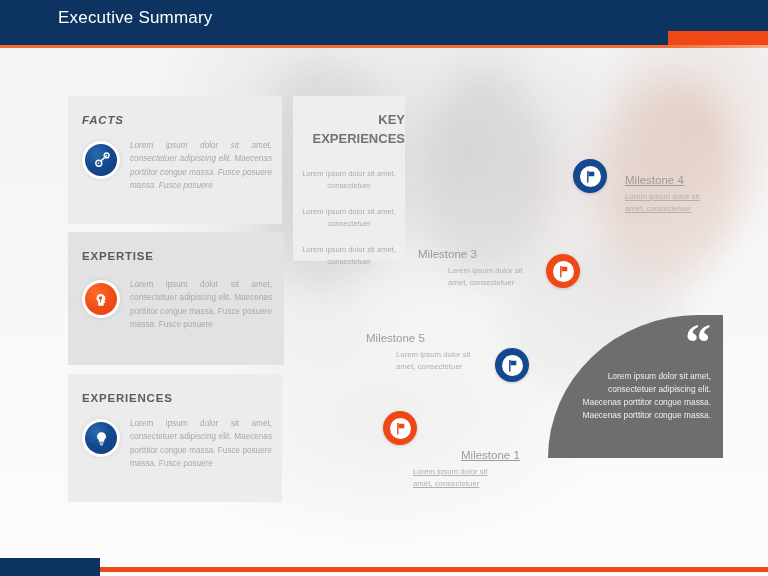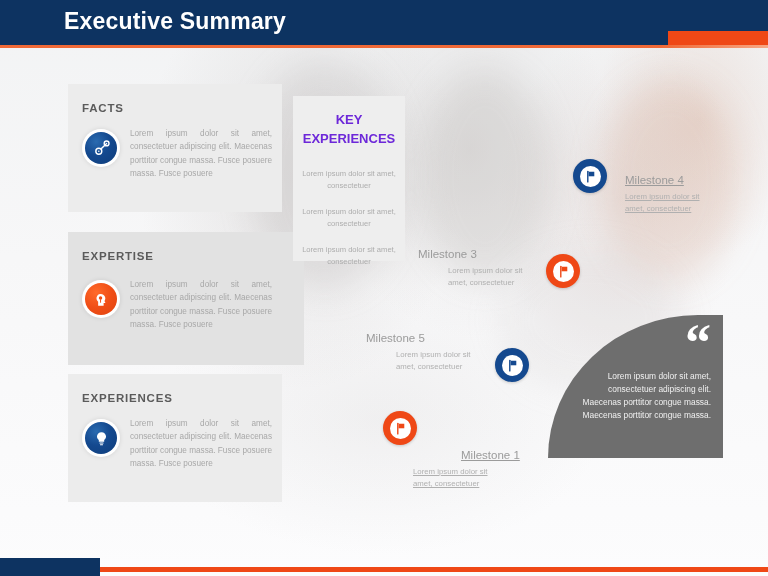--- a/index.html
+++ b/index.html
@@ -53,24 +53,24 @@
   }
   .header-underline {
     position: absolute;
     left: 0; top: 45px;
     width: 768px; height: 3px;
     background: linear-gradient(90deg,#f05a22 0%, #f05a22 86%, #f7a07a 100%);
     opacity: .9;
   }
   .slide-title {
     position: absolute;
-    left: 64px; top: 8px;
+    left: 58px; top: 8px;
     color: #ffffff;
-    font-size: 23px;
-    font-weight: bold;
+    font-size: 17px;
+    font-weight: normal;
     letter-spacing: .2px;
     white-space: nowrap;
   }
 
   
   .footer-navy {
     position: absolute;
     left: 0; bottom: 0;
     width: 100px; height: 18px;
     background: #0d3361;
@@ -136,24 +136,24 @@
   .ki-panel {
     position: absolute;
     left: 293px; top: 96px;
     width: 112px; height: 165px;
     background: #eeeeee;
   }
   .ki-title {
     position: absolute;
     left: 0; top: 14px;
     width: 112px;
-    text-align: center;
+    text-align: right;
     font-size: 13px;
     font-weight: bold;
-    color: #6d28d9;
+    color: #737373;
     line-height: 19px;
   }
   .ki-item {
     position: absolute;
     left: 6px;
     width: 100px;
     text-align: center;
     font-size: 7.6px;
     line-height: 11.5px;
     color: #adadad;
@@ -235,37 +235,37 @@
   <div class="bg-blob" style="left:250px;top:60px;width:150px;height:230px;background:rgba(172,168,168,0.22);"></div>
   <div class="bg-blob" style="left:420px;top:70px;width:130px;height:210px;background:rgba(168,163,162,0.20);"></div>
   <div class="bg-blob" style="left:600px;top:80px;width:140px;height:200px;background:rgba(205,150,120,0.18);"></div>
   <div class="bg-blob" style="left:500px;top:250px;width:180px;height:140px;background:rgba(190,186,184,0.16);"></div>
 
   <div class="header-bar"></div>
   <div class="header-accent"></div>
   <div class="header-underline"></div>
   <div class="slide-title">Executive Summary</div>
 
-  <div class="card" style="top:84px;height:128px;">
+  <div class="card" style="top:96px;height:128px;font-style:italic;">
     <div class="card-title">FACTS</div>
     <div class="badge badge-navy" style="top:45px;">
       <div class="badge-inner">
         <svg width="17" height="17" viewBox="0 0 24 24">
           <circle cx="8.2" cy="15.8" r="4.2" fill="none" stroke="#ffffff" stroke-width="2"></circle>
           <circle cx="8.2" cy="15.8" r="1.1" fill="#ffffff"></circle>
           <path d="M11.2 12.8 L18.5 5.5" stroke="#ffffff" stroke-width="2" fill="none" stroke-linecap="round"></path>
           <circle cx="19.2" cy="4.8" r="3.4" fill="none" stroke="#ffffff" stroke-width="2"></circle>
           <circle cx="19.2" cy="4.8" r="0.9" fill="#ffffff"></circle>
         </svg>
       </div>
     </div>
     <div class="card-body" style="top:43px;">Lorem ipsum dolor sit amet, consectetuer adipiscing elit. Maecenas porttitor congue massa. Fusce posuere massa. Fusce posuere</div>
   </div>
 
-  <div class="card alt" style="top:232px;height:133px;padding-left:20px;">
+  <div class="card alt" style="top:232px;height:133px;">
     <div class="card-title">EXPERTISE</div>
     <div class="badge badge-orange" style="top:48px;">
       <div class="badge-inner">
         <svg width="18" height="18" viewBox="0 0 24 24">
           <path d="M15.5 21 L15.5 17.4 L18 17.4 L16.6 14.6 C17.6 13.2 18 11.6 17.6 10 C16.9 6.8 13.8 4.8 10.6 5.4 C7.6 6 5.6 8.8 6 11.8 C6.2 13.4 7 14.7 8.2 15.6 L8.2 21 Z" fill="#ffffff"></path>
           <circle cx="11.4" cy="10.6" r="2.3" fill="#f04e16"></circle>
           <path d="M11.4 12.9 L11.4 16.4" stroke="#f04e16" stroke-width="1.3" stroke-linecap="round"></path>
         </svg>
       </div>
     </div>

